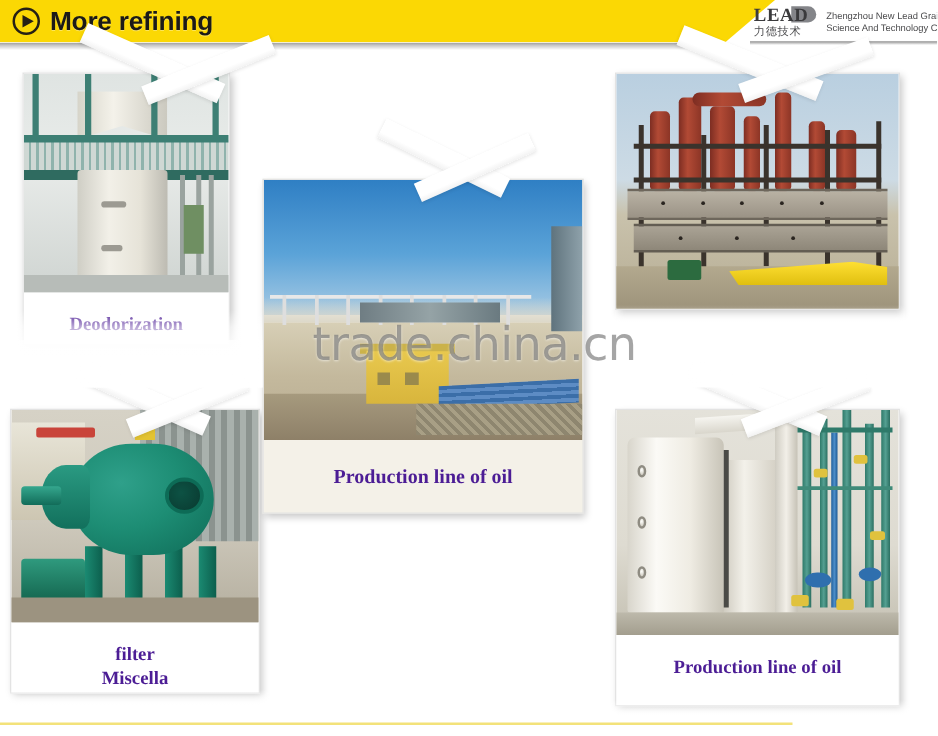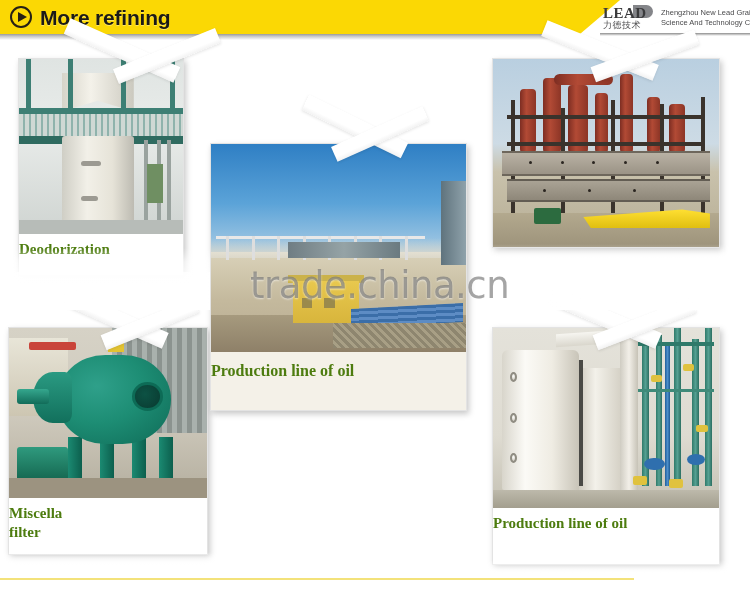--- a/index.html
+++ b/index.html
@@ -132,23 +132,25 @@
     overflow: hidden;
   }
   .card-photo {
     position: relative;
     overflow: hidden;
   }
   .card-caption {
     font-family: "Liberation Serif", serif;
     font-size: 15px;
     font-weight: bold;
-    color: #4d7c0f;
+    color: #4c1d95;
+    text-align: center;
     line-height: 19px;
     padding-top: 6px;
+    margin-top: 11px;
   }
 
   
   #card-deodorization { left: 18px;  top: 58px;  width: 166px; height: 218px; }
   #card-deodorization .card-photo { width: 164px; height: 175px; }
   #card-prepressing  { left: 210px; top: 143px; width: 257px; height: 268px; background:#f4f1e8; }
   #card-prepressing .card-photo { width: 255px; height: 208px; margin: 0; }
   #card-prepressing .card-caption { font-size: 16px; line-height: 21px; padding-top: 8px; }
   #card-refinery     { left: 492px; top: 58px;  width: 228px; height: 190px; }
   #card-refinery .card-photo { width: 226px; height: 188px; }
@@ -285,21 +287,21 @@
     pointer-events: none;
     background: linear-gradient(to bottom,
       rgba(255,255,255,0) 0%,
       rgba(255,255,255,0.62) 22%,
       rgba(255,255,255,0.96) 55%,
       rgba(255,255,255,1) 100%);
   }
 
   .watermark {
     position: absolute;
-    left: 250px; top: 264px;
+    left: 250px; top: 254px;
     font-size: 37px;
     font-weight: normal;
     color: rgba(110,110,110,0.62);
     letter-spacing: -0.5px;
     font-family: "DejaVu Sans", sans-serif;
     text-shadow: 0 1px 2px rgba(255,255,255,0.55);
     pointer-events: none;
     white-space: nowrap;
   }
 
@@ -412,22 +414,22 @@
       <div class="ph ms-leg" style="left:62%"></div>
       <div class="ph ms-leg" style="left:76%"></div>
       <div class="ph ms-vessel"></div>
       <div class="ph ms-head"></div>
       <div class="ph ms-shaft"></div>
       <div class="ph ms-port"></div>
       <div class="ph ms-pump"></div>
       <div class="ph ms-floor"></div>
     </div>
     <div class="card-caption">
+      <div>filter</div>
       <div>Miscella</div>
-      <div>filter</div>
     </div>
   </div>
 
   <div class="card" id="card-oilrefining">
     <div class="card-photo">
       <div class="ph or-bg"></div>
       <div class="ph or-ceiling"></div>
       <div class="ph or-tank2"></div>
       <div class="ph or-tank">
         <div class="ph or-manhole" style="top:16%"></div>

